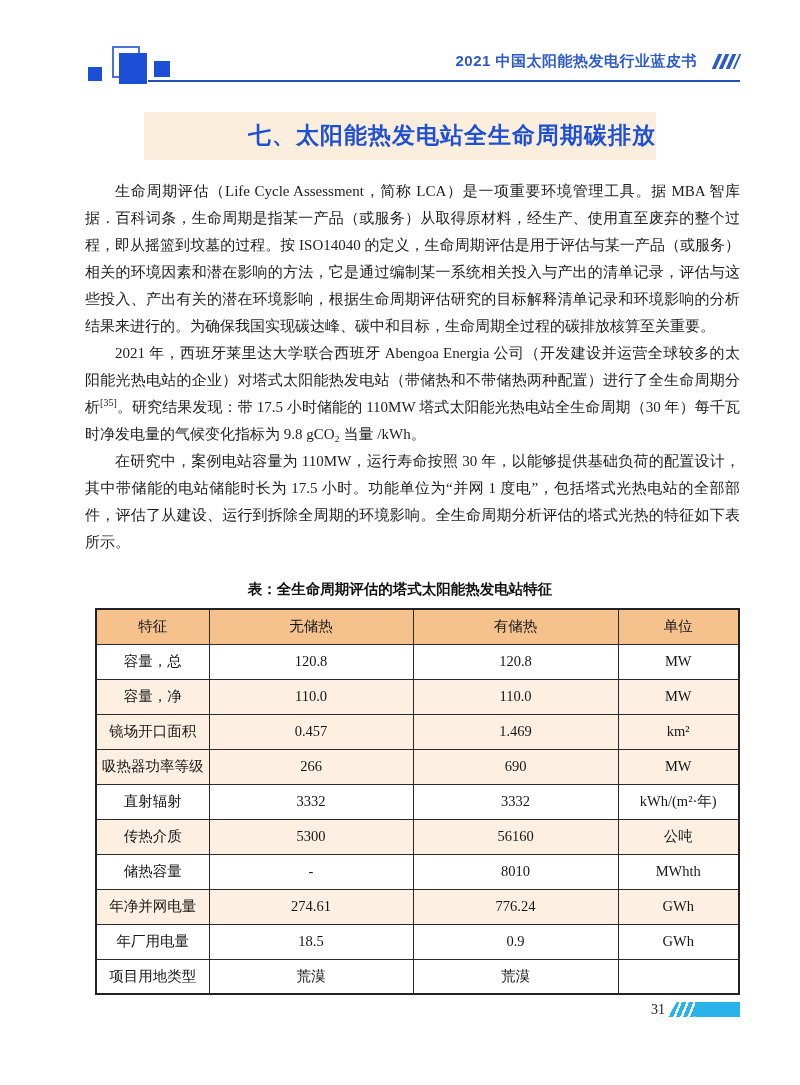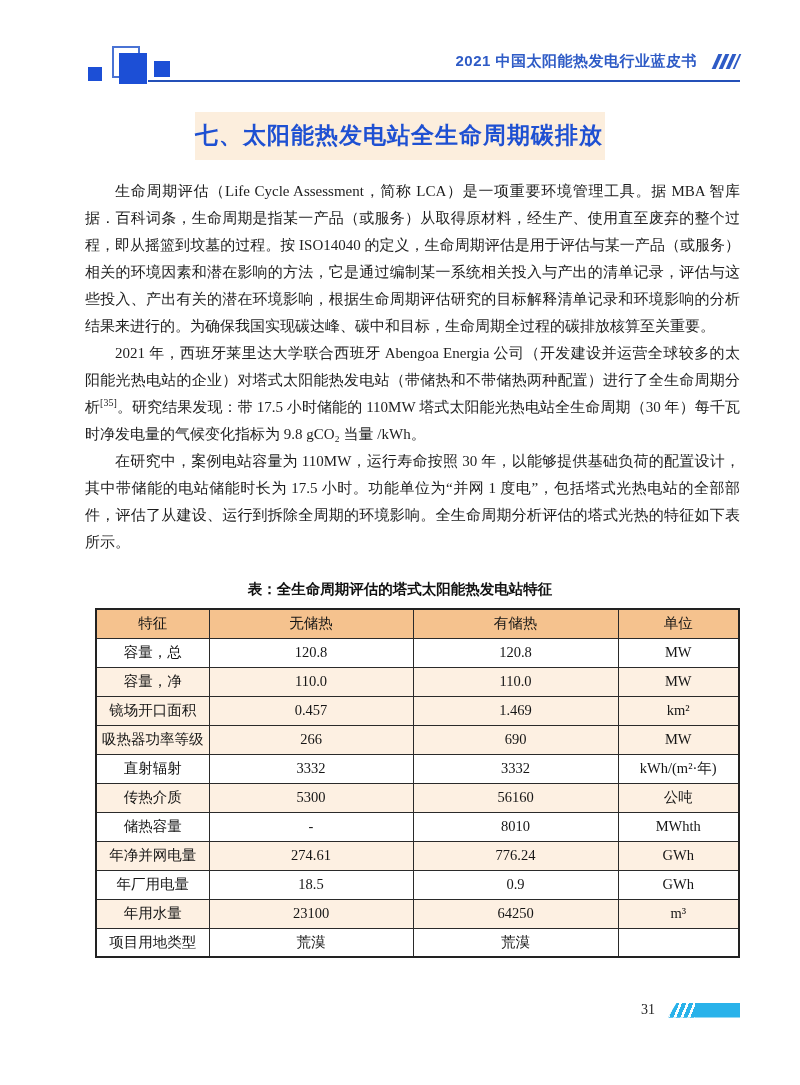--- a/index.html
+++ b/index.html
@@ -24,22 +24,22 @@
   .header-right { position:absolute; right:62px; top:52px; display:flex; align-items:center; gap:18px; }
   .booklet-title {
     font-family:"Liberation Sans","DejaVu Sans",sans-serif;
     font-weight:600; font-size:15px; color:#2e5bc6; letter-spacing:0.5px;
   }
   .slashes { display:flex; align-items:center; gap:3px; height:16px; }
   .slashes i { display:block; width:4px; height:15px; background:#2e5bc6; transform:skewX(-24deg); }
   .slashes i.thin { width:2px; }
   
   .title-band {
-    margin:16px auto 0; width:410px; padding:8px 0 9px;
-    background:#fceedd; text-align:left;
+    margin:16px auto 0; width:512px; padding:8px 0 9px;
+    background:#fceedd; text-align:right;
   }
   .section-title {
     font-family:"Liberation Sans","DejaVu Sans",sans-serif;
     font-weight:700; font-size:23px; color:#1e50d2; letter-spacing:1px;
   }
   
   .content { margin:18px 60px 0 85px; }
   .para {
     font-size:15px; line-height:27px; text-align:justify; text-indent:2em;
     color:#1d1d1d;
@@ -49,27 +49,27 @@
   .table-caption {
     margin-top:24px; text-align:center; font-weight:700; font-size:14.5px; color:#111;
   }
   table.spec {
     margin:9px 0 0 95px; width:643px;
     border-collapse:collapse; table-layout:fixed;
     border:2px solid #222;
     font-size:14.5px; color:#151515;
   }
   table.spec th, table.spec td {
-    border:1px solid #2a2a2a; height:29px; text-align:center; padding:1px 4px;
+    border:1px solid #2a2a2a; height:35px; text-align:center; padding:1px 4px;
     font-weight:400;
   }
   table.spec thead th { background:#f5c28e; }
   table.spec tr.alt td { background:#fdf0e2; }
   
-  .footer { position:absolute; top:1002px; right:60px; display:flex; align-items:center; gap:13px; }
+  .footer { position:absolute; top:1002px; right:60px; display:flex; align-items:flex-start; gap:3px; }
   .page-number { font-size:14px; color:#222; font-family:"Liberation Serif",serif; }
   .page-bar {
     position:relative; width:72px; height:15px; background:#29b2ea;
     clip-path:polygon(9px 0, 100% 0, 100% 100%, 0 100%);
   }
   .page-bar::before {
     content:""; position:absolute; left:0; top:0; bottom:0; width:27px;
     background:repeating-linear-gradient(112deg,#29b2ea 0 4px,#ffffff 4px 6.5px);
   }
 </style>
@@ -171,26 +171,20 @@
           <td>274.61</td>
           <td>776.24</td>
           <td>GWh</td>
         </tr>
         <tr>
           <td>年厂用电量</td>
           <td>18.5</td>
           <td>0.9</td>
           <td>GWh</td>
         </tr>
-        <tr class="alt">
-          <td>年用水量</td>
-          <td>23100</td>
-          <td>64250</td>
-          <td>m³</td>
-        </tr>
         <tr>
           <td>项目用地类型</td>
           <td>荒漠</td>
           <td>荒漠</td>
           <td></td>
         </tr>
       </tbody>
   </table>
 
   <div class="footer">

